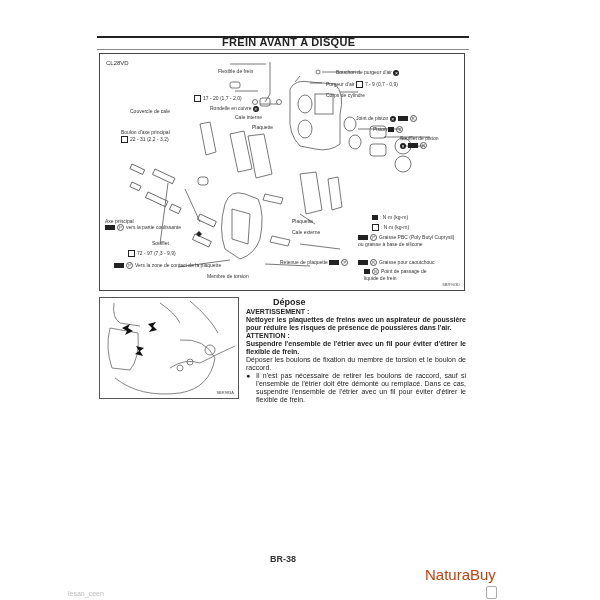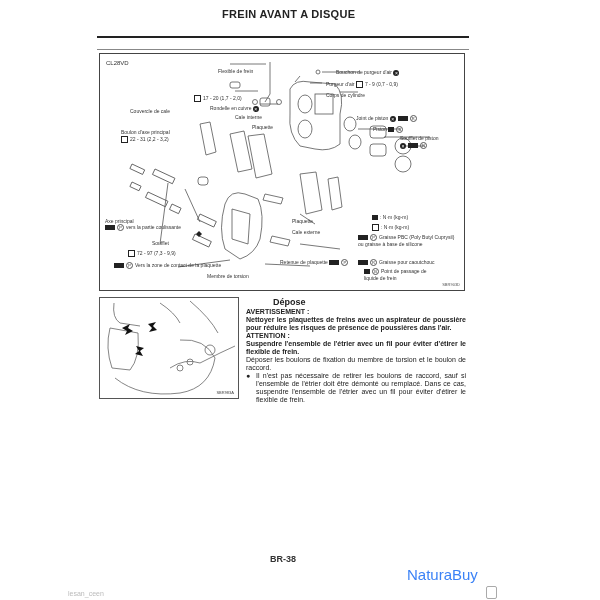--- a/index.html
+++ b/index.html
@@ -1,17 +1,17 @@
 <!DOCTYPE html>
 <html><head>
 <meta charset="utf-8">
 <style>
   html, body { margin:0; padding:0; background:#fff; }
   body { width:600px; height:600px; position:relative; overflow:hidden; font-family:"Liberation Sans", sans-serif; color:#222; }
-  .hdr-title { position:absolute; left:222px; top:8px; font-size:11px; font-weight:bold; letter-spacing:0.3px; color:#222; }
+  .hdr-title { position:absolute; left:222px; top:36px; font-size:11px; font-weight:bold; letter-spacing:0.3px; color:#222; }
   .hdr-line1 { position:absolute; left:97px; top:36px; width:372px; height:2px; background:#222; }
   .hdr-line2 { position:absolute; left:97px; top:49px; width:372px; height:1px; background:#888; }
   .fig { position:absolute; left:99px; top:53px; width:364px; height:236px; border:1px solid #444; background:#fff; }
   .lbl { position:absolute; font-size:5px; color:#333; white-space:nowrap; line-height:6px; }
   .model { position:absolute; left:6px; top:6px; font-size:6px; color:#333; }
   .ref { position:absolute; right:4px; bottom:3px; font-size:4px; color:#555; }
   .ico { display:inline-block; width:6px; height:5px; background:#222; vertical-align:middle; margin-right:2px; }
   .ico.torque { background:#fff; border:1px solid #222; width:5px; height:5px; }
   .ico.x { width:6px; height:6px; border-radius:50%; background:#222; color:#fff; font-size:5px; line-height:6px; text-align:center; }
   .ico.grease { width:10px; height:5px; }
@@ -19,21 +19,21 @@
   svg.parts { position:absolute; left:0; top:0; }
   .photo { position:absolute; left:99px; top:297px; width:138px; height:100px; border:1px solid #555; background:#fff; overflow:hidden; }
   .photo .ref2 { position:absolute; right:4px; bottom:3px; font-size:4px; color:#444; }
   .text { position:absolute; left:246px; top:297px; width:220px; font-size:7px; line-height:8px; color:#222; }
   .text h2 { margin:0 0 1px 0; font-size:9px; line-height:10px;padding-left:27px; }
   .text .b { font-weight:bold; }
   .text p { margin:0; text-align:justify; }
   .text .bullet { display:flex; }
   .text .bullet .dot { width:10px; flex:none; }
   .pagenum { position:absolute; left:270px; top:554px; font-size:9px; font-weight:bold; color:#333; }
-  .wm { position:absolute; left:407px; top:566px; font-size:15px; color:#3b82f6; }
+  .wm { position:absolute; left:425px; top:566px; font-size:15px; color:#c2410c; }
   .wm-icon { position:absolute; left:486px; top:586px; width:9px; height:11px; border:1px solid #aaa; border-radius:2px; }
   .user { position:absolute; left:68px; top:590px; font-size:7px; color:#bbb; }
 </style>
 </head>
 <body>
 
 <div>
   <div class="hdr-title">FREIN AVANT A DISQUE</div>
   <div class="hdr-line1"></div>
   <div class="hdr-line2"></div>

